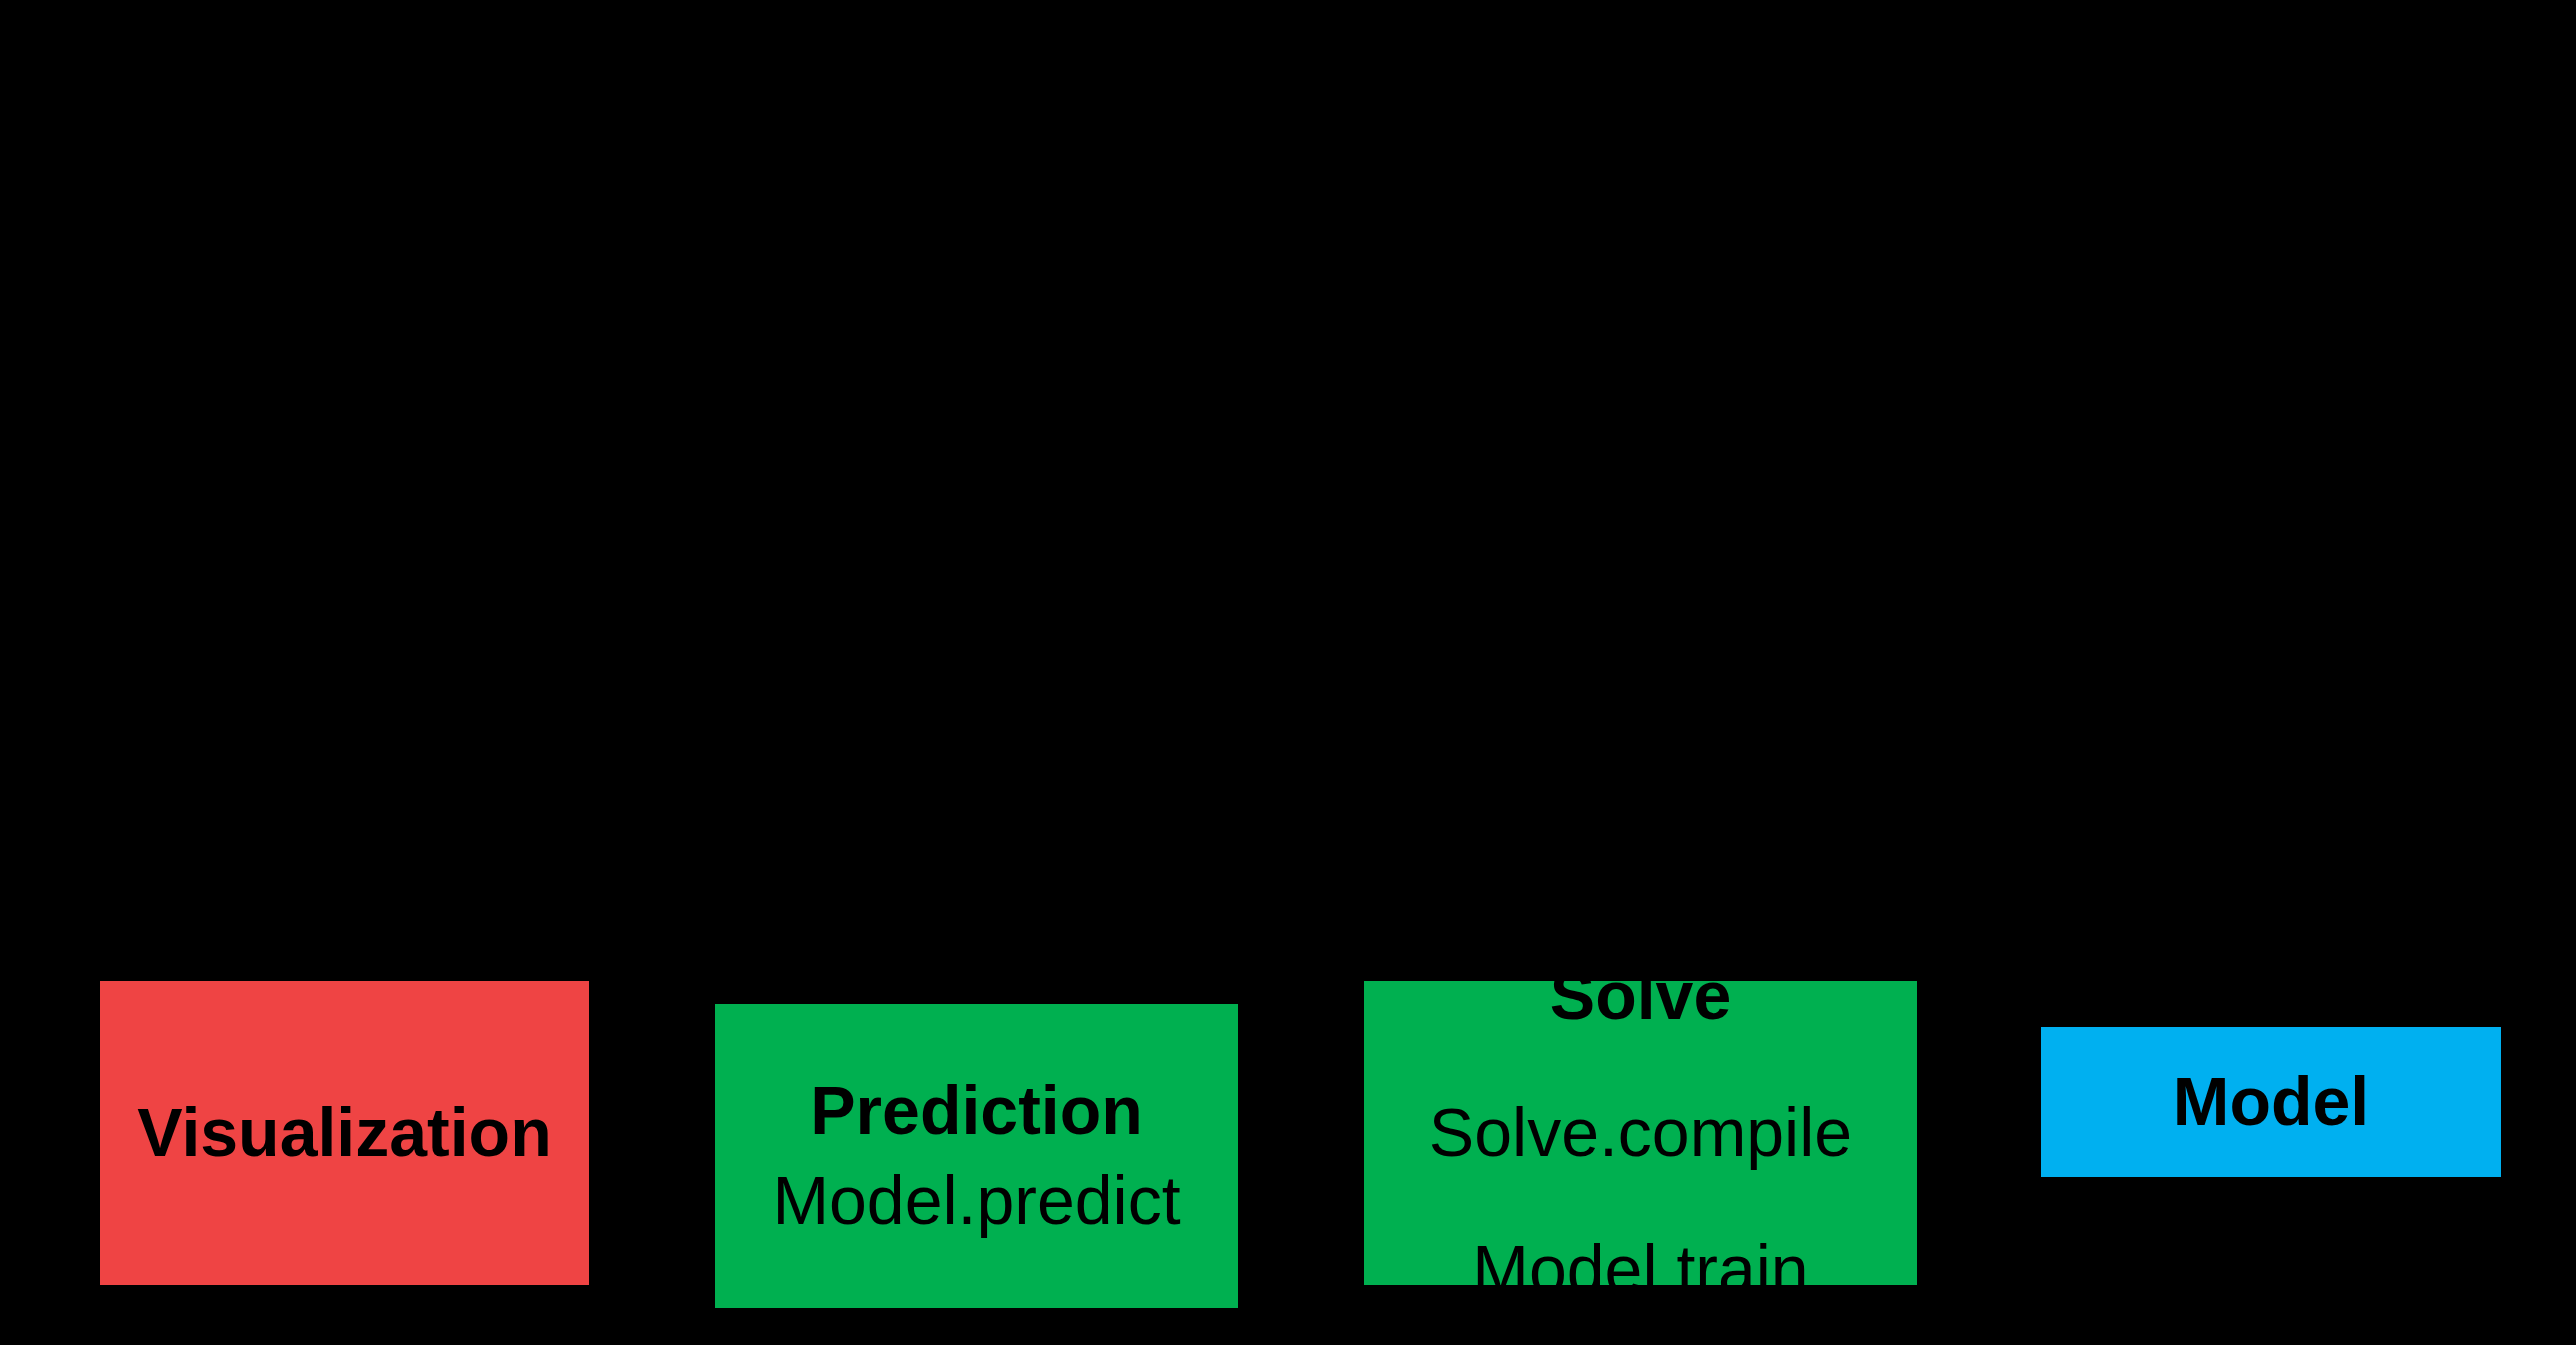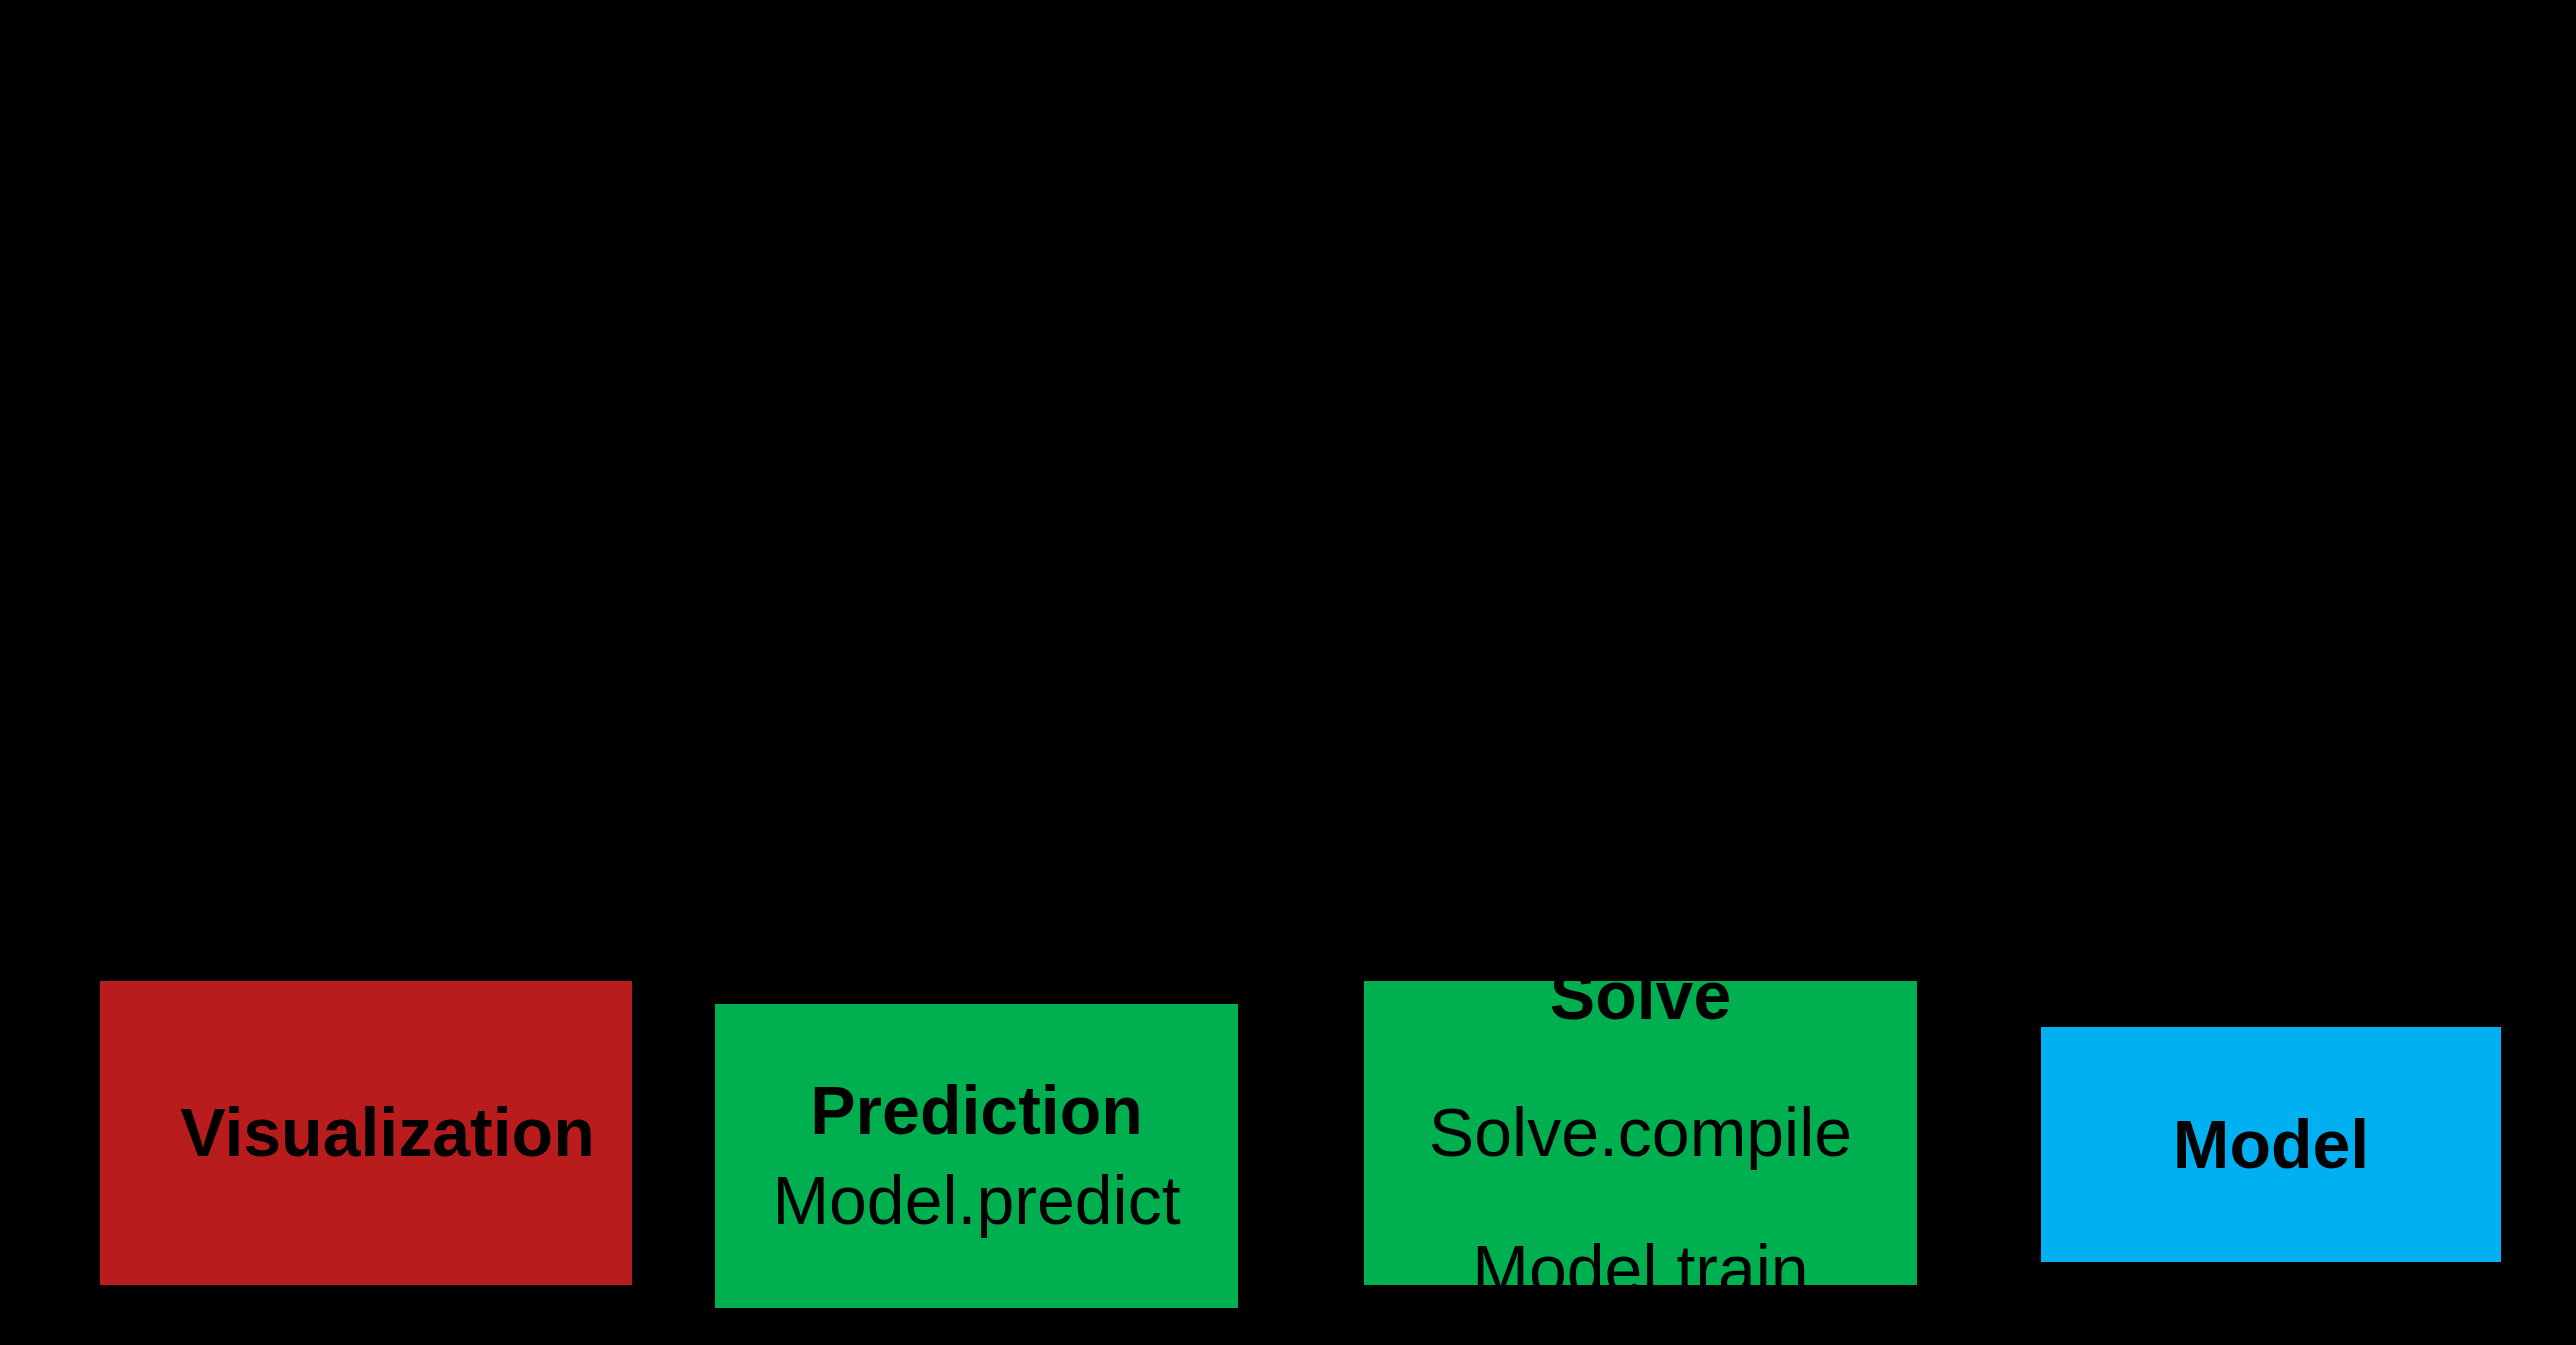--- a/index.html
+++ b/index.html
@@ -31,28 +31,28 @@
     white-space: nowrap;
   }
   .box .line {
     font-weight: normal;
     font-size: 68px;
     white-space: nowrap;
   }
   #box-visualization { left: 100px;  top: 981px; width: 489px; height: 304px; }
   #box-prediction    { left: 715px;  top: 981px; width: 523px; height: 304px; margin-top: 23px; }
   #box-solve         { left: 1364px; top: 981px; width: 553px; height: 304px; gap: 47px; }
-  #box-model         { left: 2041px; top: 1027px; width: 460px; height: 235px; }
+  #box-model         { left: 2041px; top: 1027px; width: 460px; height: 150px; }
 </style>
 </head>
 <body>
 
 <div id="canvas" style="background-color: rgb(0, 0, 0);">
 
-  <div class="box" id="box-visualization" style="background-color: #b91c1c; padding-left: 43px;">
+  <div class="box" id="box-visualization" style="background-color: #ef4444;">
     <span class="title">Visualization</span>
   </div>
 
   <div class="box" id="box-prediction" style="background-color: rgb(0, 176, 80);">
     <span class="title">Prediction</span>
     <span class="line">Model.predict</span>
   </div>
 
   <div class="box" id="box-solve" style="background-color: rgb(0, 176, 80);">
     <span class="title">Solve</span>

